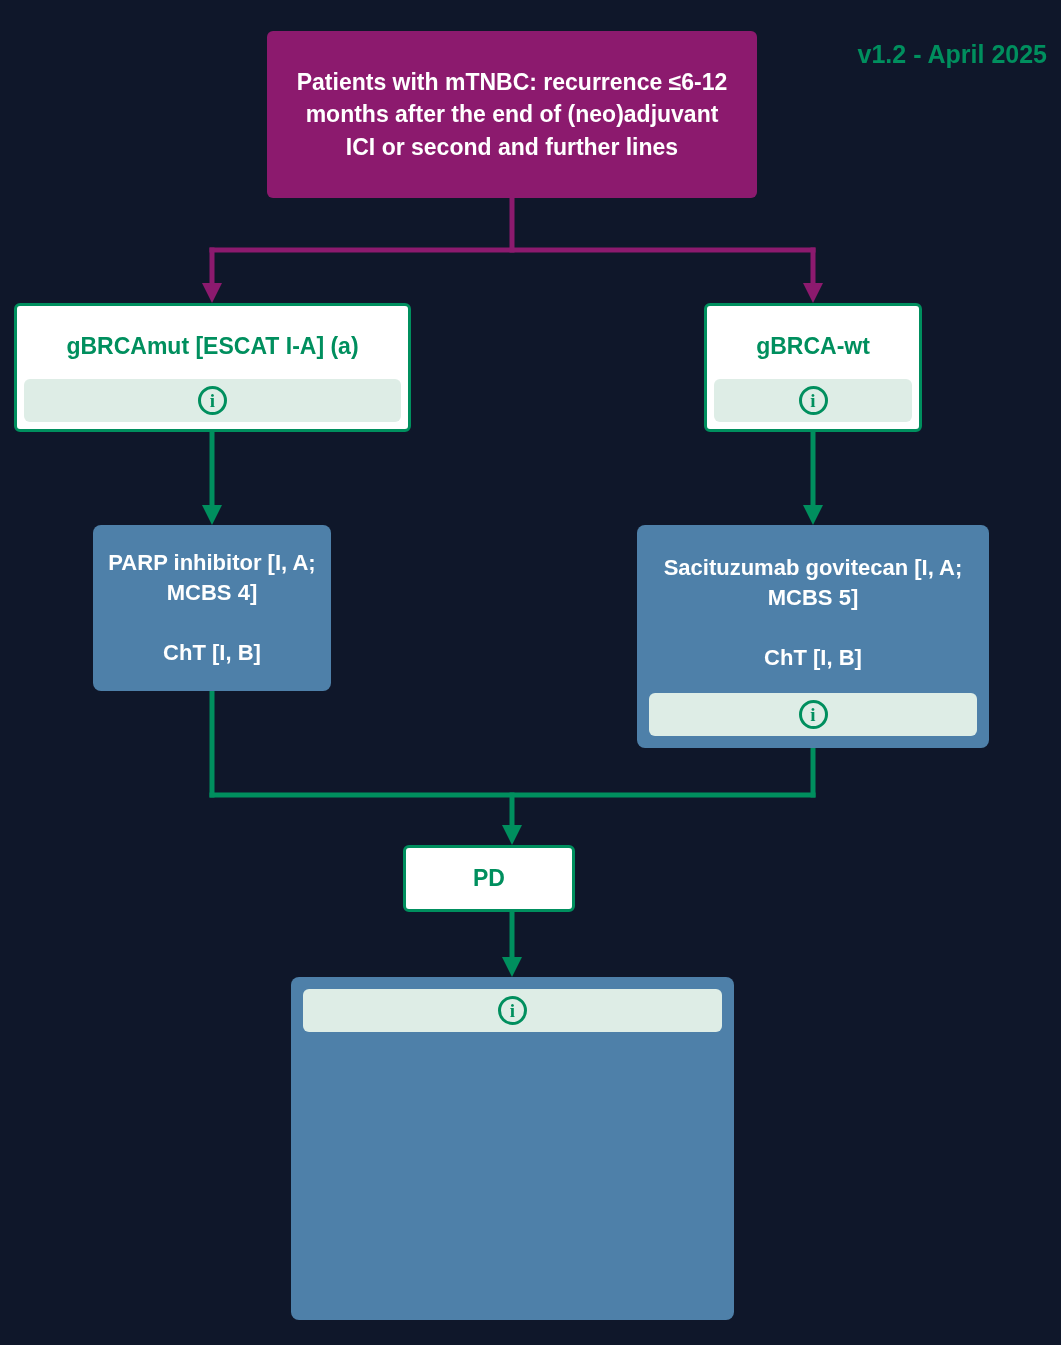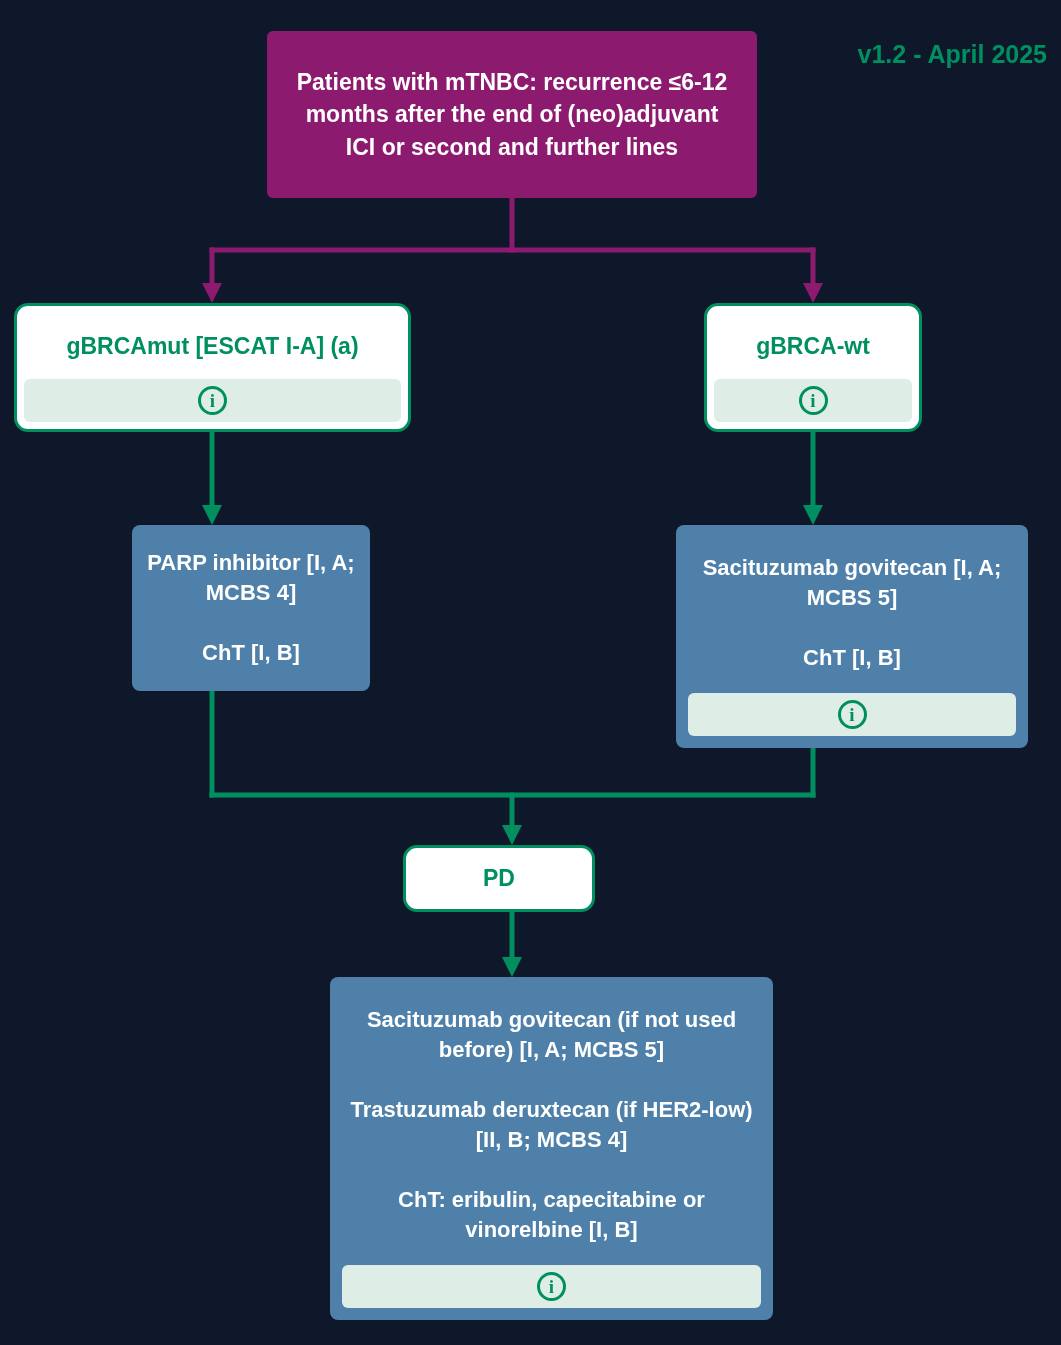--- a/index.html
+++ b/index.html
@@ -8,31 +8,31 @@
     --blue:#4E80A9;
     --info-bg:#DEEDE6;
   }
   html,body{margin:0;padding:0;background:#fff;font-family:"Liberation Sans",sans-serif;}
   .canvas{position:relative;width:1061px;height:1345px;background:#0f172a;overflow:hidden;}
   .connectors{position:absolute;left:0;top:0;}
   .node{position:absolute;box-sizing:border-box;font-weight:700;text-align:center;}
   .version{position:absolute;top:40px;right:14px;font-size:25px;font-weight:700;color:var(--green);}
   .purple-box{background:var(--purple);color:#fff;border-radius:6px;font-size:23px;line-height:1.42;
     display:flex;align-items:center;justify-content:center;padding:10px 26px;}
-  .outline-box{background:#fff;border:3.5px solid var(--green);border-radius:14px;color:var(--green);
+  .outline-box{background:#fff;border:3.5px solid var(--green);border-radius:6px;color:var(--green);
     font-size:23px;display:flex;flex-direction:column;padding:7px;}
   .outline-label{flex:1;display:flex;align-items:center;justify-content:center;padding:6px 2px;}
   .pd-box .outline-label{padding:0;}
   .info-strip{background:var(--info-bg);border-radius:6px;min-height:43px;display:flex;
     align-items:center;justify-content:center;cursor:pointer;}
   .info-icon{width:29px;height:29px;border:3px solid var(--green);border-radius:50%;color:var(--green);
     display:flex;align-items:center;justify-content:center;font-size:19px;font-weight:700;line-height:1;
     box-sizing:border-box;font-family:"Liberation Serif",serif;}
   .blue-box{background:var(--blue);color:#fff;border-radius:8px;font-size:22px;line-height:1.36;
-    display:flex;flex-direction:column;padding:10px;margin-left:39px;}
+    display:flex;flex-direction:column;padding:10px;}
   .blue-content{flex:1;display:flex;flex-direction:column;align-items:center;justify-content:center;}
   .blue-content p{margin:0;}
   .blue-content p + p{margin-top:30px;}
   .blue-box .info-strip{margin:2px 2px 2px;}
 </style>
 </head>
 <body>
 
 <div class="canvas">
 
@@ -91,28 +91,23 @@
   <div class="node blue-box" style="left:637px;top:525px;width:352px;height:223px;">
     <div class="blue-content">
       <p>Sacituzumab govitecan [I, A; MCBS 5]</p>
       <p>ChT [I, B]</p>
     </div>
     <div class="info-strip">
       <span class="info-icon">i</span>
     </div>
   </div>
 
-  <div class="node outline-box pd-box" style="left:403px;top:845px;width:192px;height:67px;">
+  <div class="node outline-box pd-box" style="left:403px;top:845px;width:172px;height:67px;">
     <div class="outline-label">PD</div>
   </div>
 
   <div class="node blue-box big" style="left:291px;top:977px;width:443px;height:343px;">
-    <div class="blue-content">
-      <p>Sacituzumab govitecan (if not used before) [I, A; MCBS 5]</p>
-      <p>Trastuzumab deruxtecan (if HER2-low) [II, B; MCBS 4]</p>
-      <p>ChT: eribulin, capecitabine or vinorelbine [I, B]</p>
-    </div>
     <div class="info-strip">
       <span class="info-icon">i</span>
     </div>
   </div>
 
 </div>
 
 </body></html>

